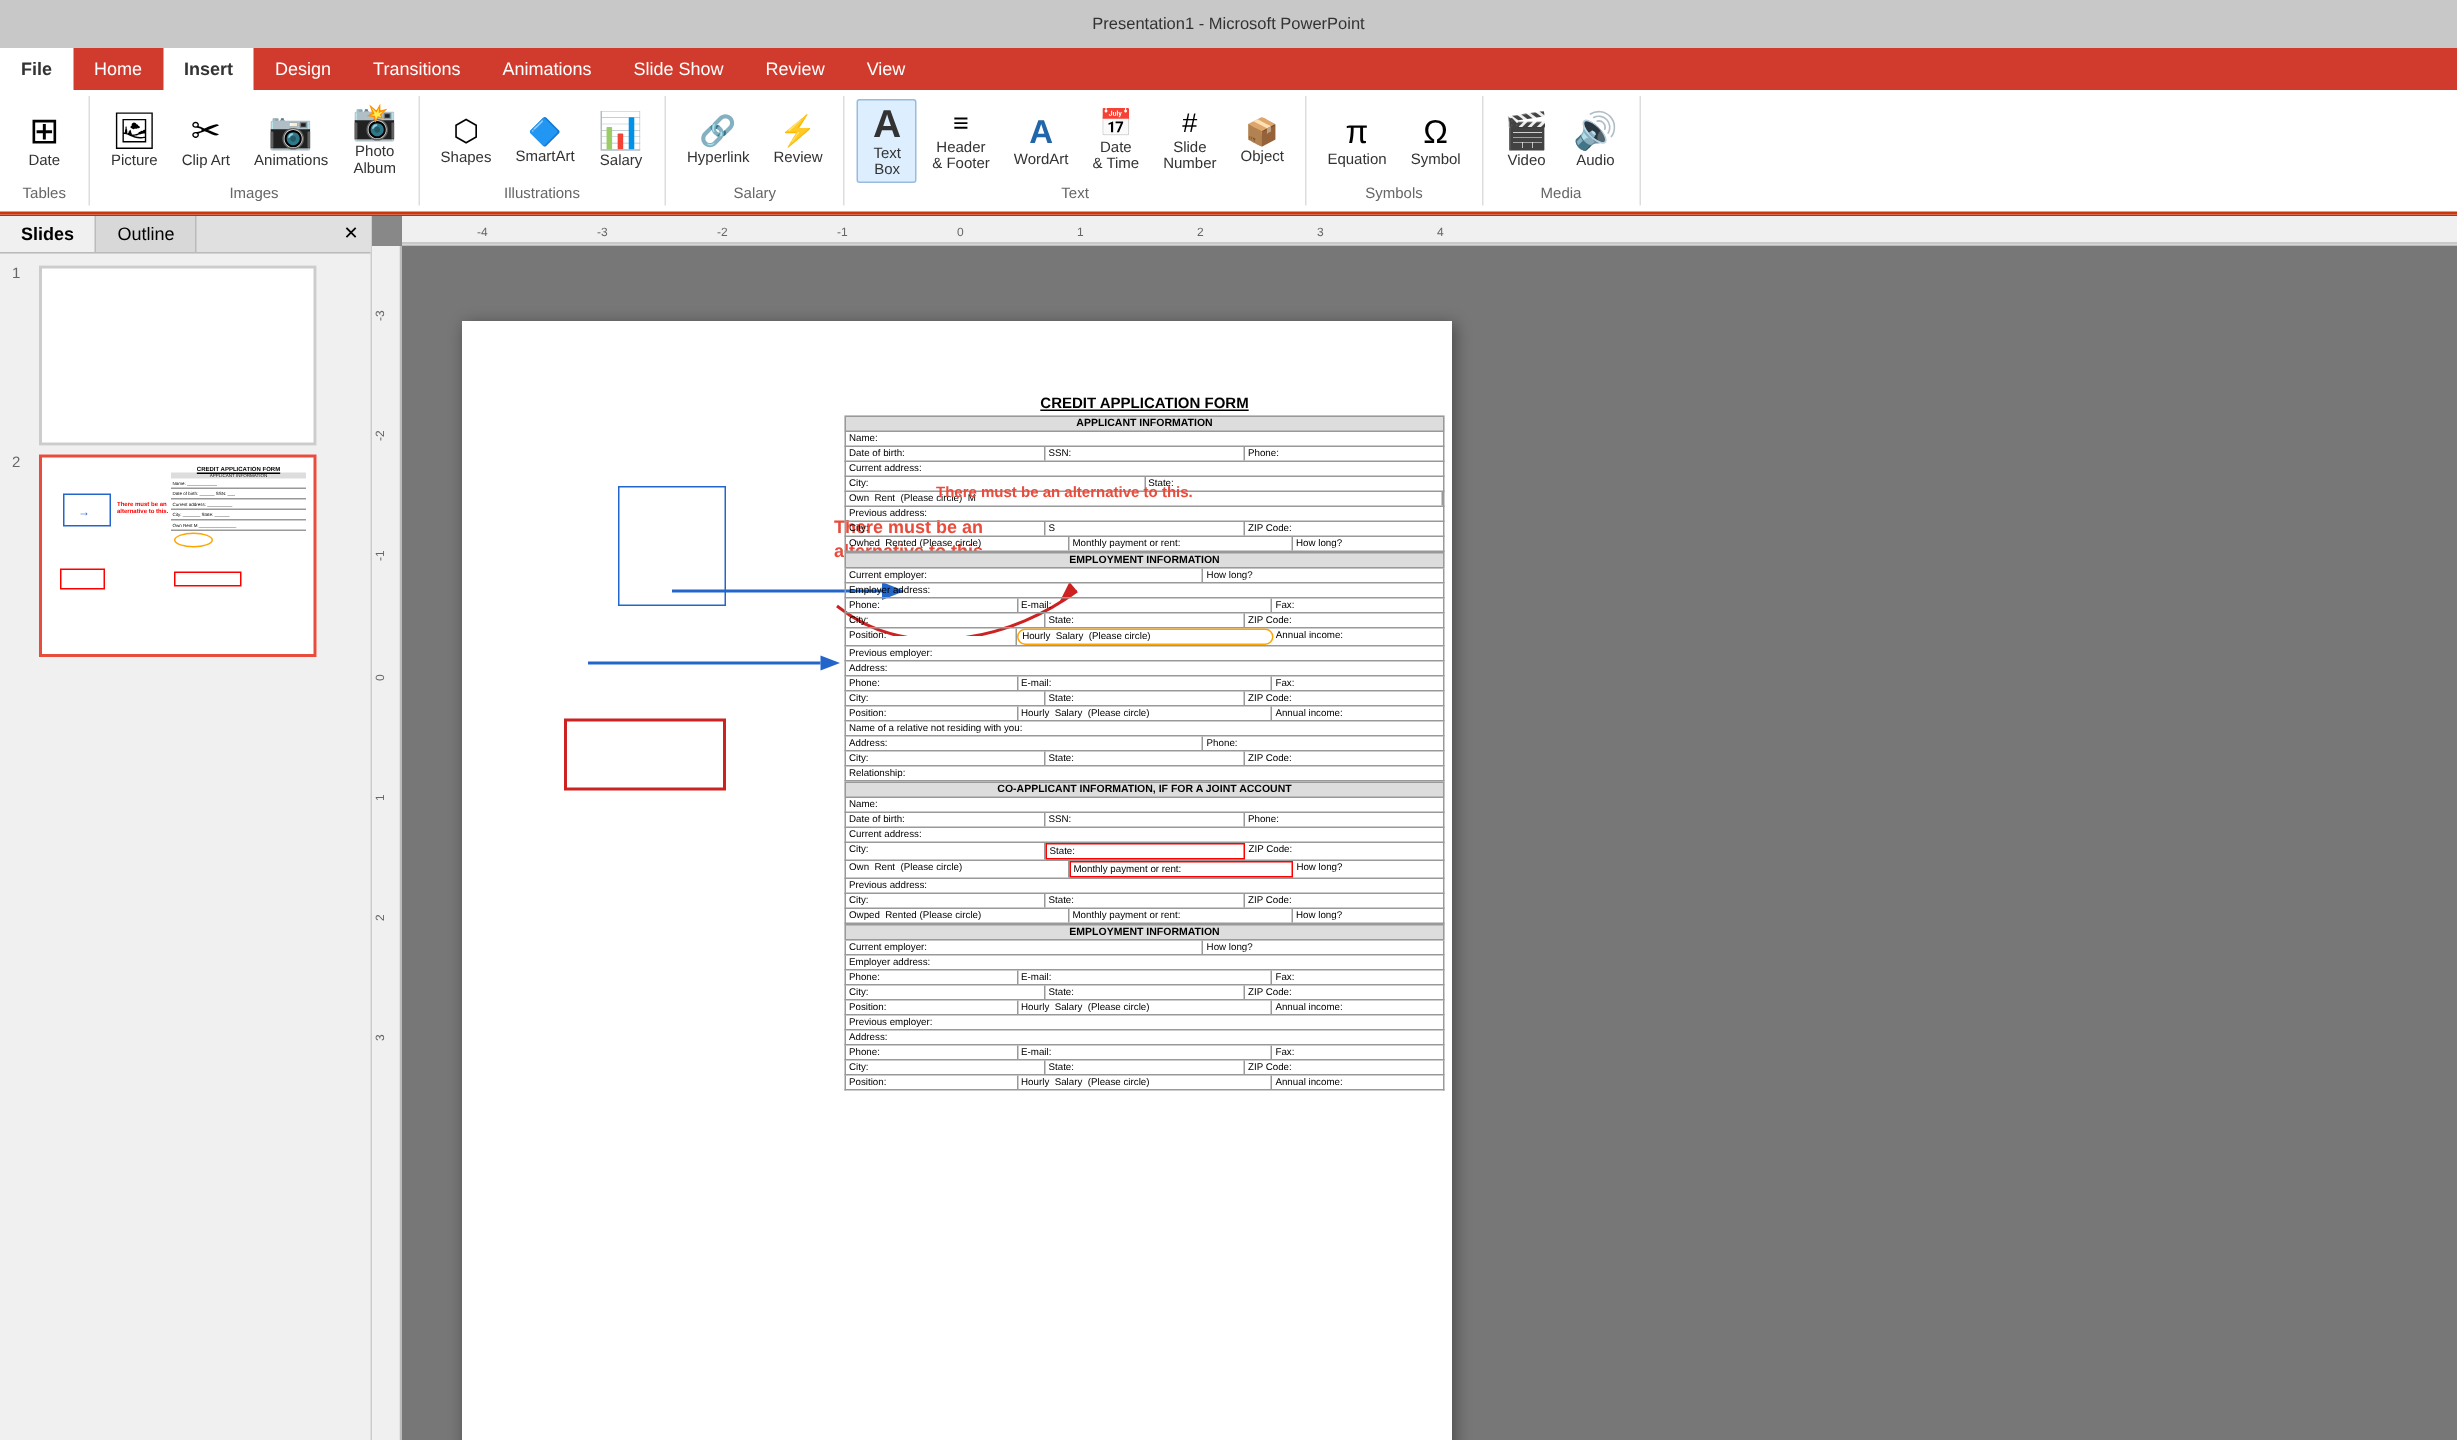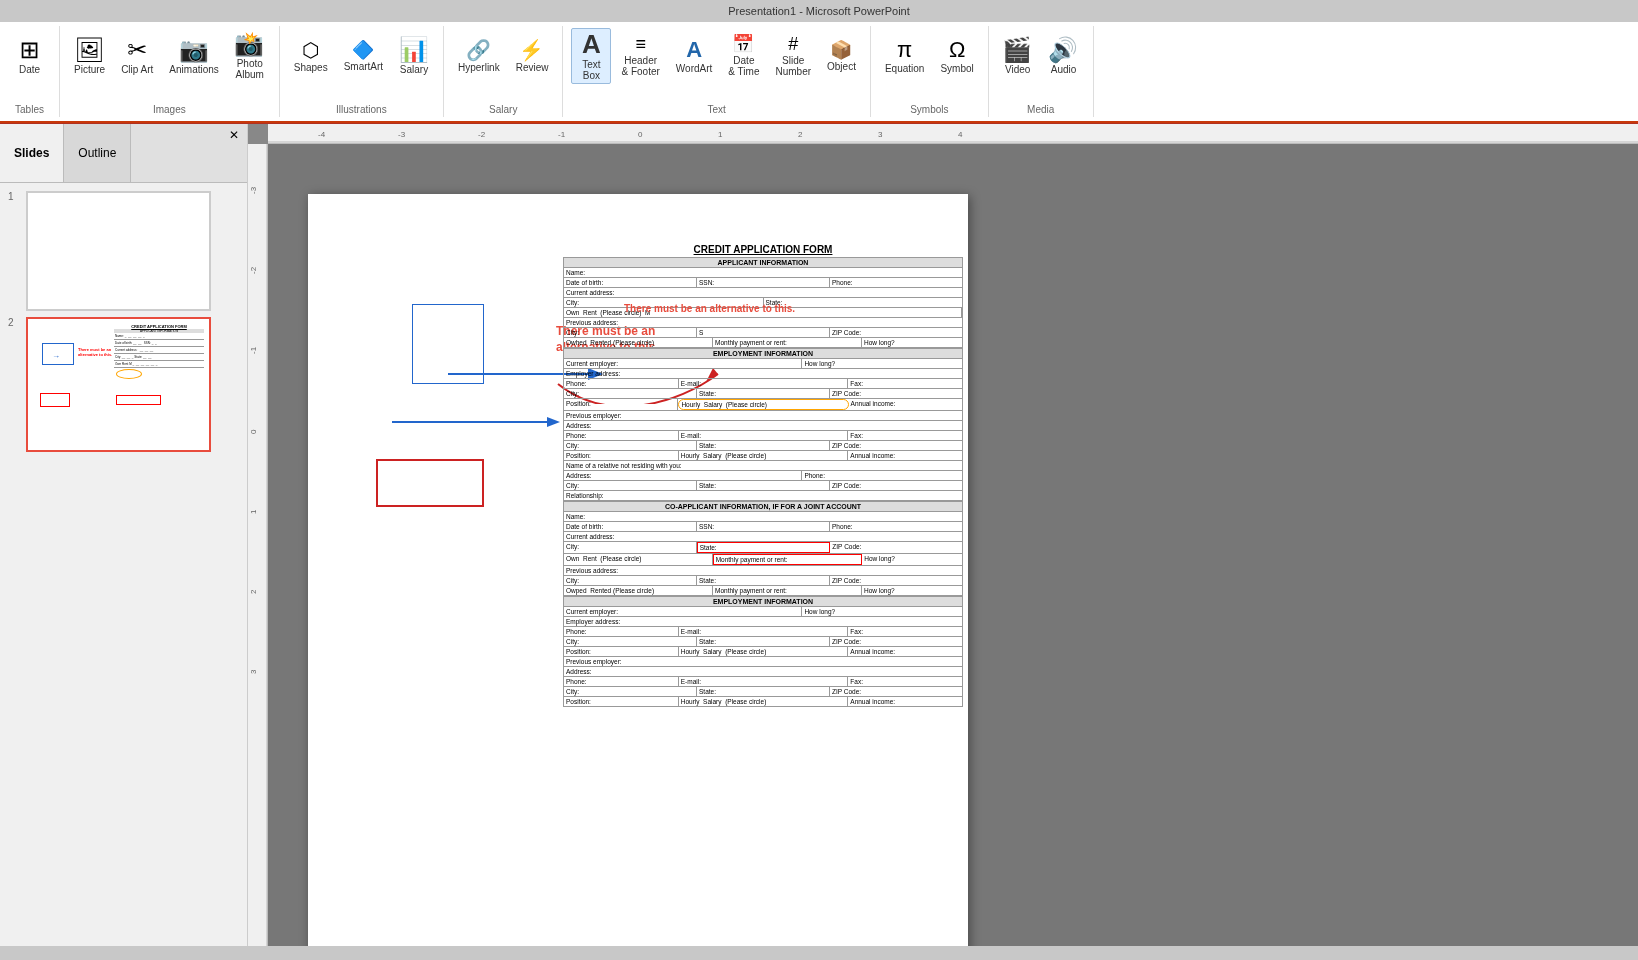--- a/index.html
+++ b/index.html
@@ -1,20 +1,20 @@
 <!DOCTYPE html>
 <html><head>
   <meta charset="utf-8">
   <style>
     * { box-sizing: border-box; margin: 0; padding: 0; }
     body { font-family: 'Segoe UI', Arial, sans-serif; background: #c8c8c8; overflow: hidden; width: 1638px; height: 960px; }
 
     
     .title-bar {
-      height: 22px;
+      height: 32px;
       background: #c8c8c8;
       display: flex;
       align-items: center;
       justify-content: center;
       font-size: 11px;
       color: #333;
     }
 
     
     .ribbon {
@@ -60,21 +60,21 @@
     }
     .ribbon-group-items {
       display: flex;
       align-items: center;
       gap: 4px;
       flex: 1;
     }
     .ribbon-group-label {
       font-size: 10px;
       color: #666;
-      margin-top: 20px;
+      margin-top: 2px;
       text-align: center;
     }
     .ribbon-item {
       display: flex;
       flex-direction: column;
       align-items: center;
       padding: 2px 6px;
       cursor: pointer;
       border-radius: 2px;
       min-width: 40px;
@@ -95,21 +95,21 @@
       border-right: 1px solid #ccc;
       display: flex;
       flex-direction: column;
     }
     .sidebar-tabs {
       display: flex;
       border-bottom: 1px solid #bbb;
       background: #e0e0e0;
     }
     .sidebar-tab {
-      padding: 22px 14px;
+      padding: 5px 14px;
       font-size: 12px;
       cursor: pointer;
       background: #d8d8d8;
       border-right: 1px solid #bbb;
     }
     .sidebar-tab.active {
       background: #f0f0f0;
       font-weight: 600;
     }
     .sidebar-close {
@@ -219,20 +219,31 @@
     }
   </style>
 </head>
 <body>
 
 <div class="title-bar">
   <span>Presentation1 - Microsoft PowerPoint</span>
 </div>
 
 <div class="ribbon">
+  <div class="ribbon-tabs">
+    <div class="ribbon-tab active">File</div>
+    <div class="ribbon-tab">Home</div>
+    <div class="ribbon-tab active" style="background:white;color:#333;font-weight:600;">Insert</div>
+    <div class="ribbon-tab">Design</div>
+    <div class="ribbon-tab">Transitions</div>
+    <div class="ribbon-tab">Animations</div>
+    <div class="ribbon-tab">Slide Show</div>
+    <div class="ribbon-tab">Review</div>
+    <div class="ribbon-tab">View</div>
+  </div>
 
   <div class="ribbon-content">
 
     <div class="ribbon-group">
       <div class="ribbon-group-items">
         <div class="ribbon-item">
           <span class="icon">⊞</span>
           <span class="label">Date</span>
         </div>
       </div>

